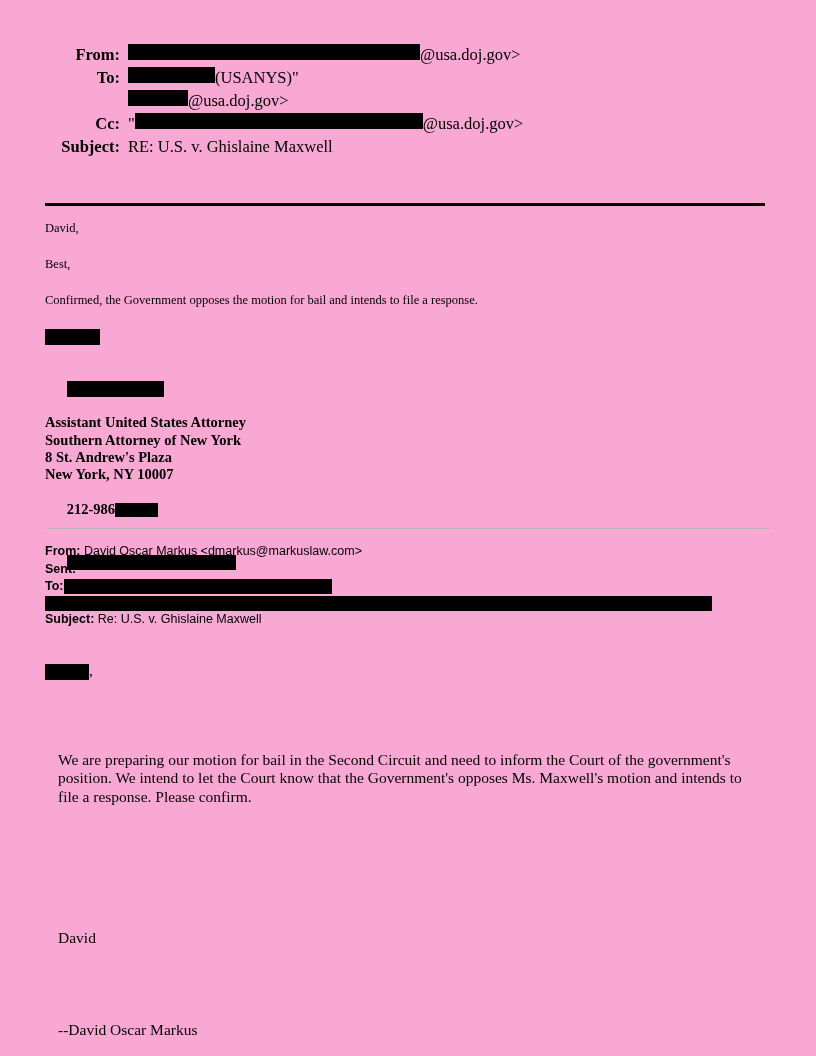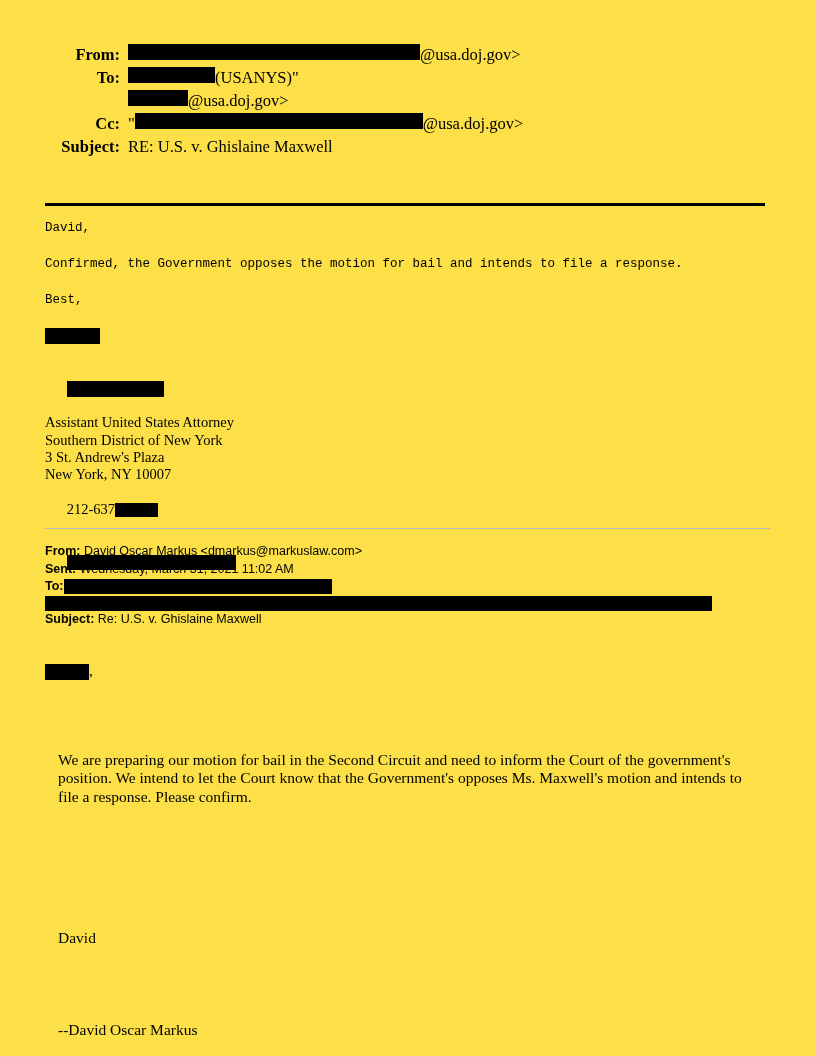--- a/index.html
+++ b/index.html
@@ -12,21 +12,21 @@
     height: 1056px;
     position: relative;
     font-family: "Liberation Serif", serif;
     color: #000000;
     overflow: hidden;
   }
   .page {
     position: relative;
     width: 816px;
     height: 1056px;
-    background: #fde047;
+    background: #f9a8d4;
   }
 
   
   .header {
     position: absolute;
     left: 45px;
     top: 44px;
     width: 725px;
   }
   .hdr-row {
@@ -68,36 +68,36 @@
     height: 3px;
     background: #000000;
   }
 
   
   .reply {
     position: absolute;
     left: 45px;
     top: 220px;
     width: 725px;
-    font-family: Liberation Mono, monospace;
+    font-family: Liberation Serif, serif;
     font-size: 12.5px;
     line-height: 17px;
   }
   .reply p { margin: 0 0 19px 0; }
 
   .sig {
     position: absolute;
     left: 45px;
     top: 362px;
     width: 725px;
     font-family: "Liberation Serif", serif;
     font-size: 14.5px;
     line-height: 17.3px;
   }
-  .sig div { white-space: pre; }
+  .sig div { white-space: pre; font-weight: bold; }
 
   
   .quote-rule {
     position: absolute;
     left: 45px;
     top: 528px;
     width: 725px;
     height: 1px;
     background: #b9b9b9;
   }
@@ -179,51 +179,51 @@
       </div>
     </div>
 
 
   </div>
 
   <div class="hdr-rule"></div>
 
   <div class="reply">
     <p>David,</p>
+    <p>Best,</p>
     <p>Confirmed, the Government opposes the motion for bail and intends to file a response.</p>
-    <p>Best,</p>
     <div>
       <span class="redact" style="width:55px;height:16px;"></span>
     </div>
   </div>
 
   <div class="sig">
     <div>
       <span class="redact" style="width:97px;height:16px;"></span>
     </div>
     <div>Assistant United States Attorney</div>
-    <div>Southern District of New York</div>
-    <div>3 St. Andrew's Plaza</div>
+    <div>Southern Attorney of New York</div>
+    <div>8 St. Andrew's Plaza</div>
     <div>New York, NY 10007</div>
     <div>
-      <span>212-637</span><span class="redact" style="width:43px;height:14px;"></span>
+      <span>212-986</span><span class="redact" style="width:43px;height:14px;"></span>
     </div>
     <div>
       <span class="redact" style="width:169px;height:15px;"></span>
     </div>
   </div>
 
   <div class="quote-rule"></div>
 
   <div class="qhdr">
     <div class="qhdr-row">
       <b>From:</b><span>&nbsp;</span><span>David Oscar Markus &lt;dmarkus@markuslaw.com&gt;</span>
     </div>
     <div class="qhdr-row">
-      <b>Sent:</b><span>&nbsp;</span><span>Wednesday, March 31, 2021 11:02 AM</span>
+      <b>Sent:</b><span>&nbsp;</span>
     </div>
     <div class="qhdr-row">
       <b>To:</b><span class="redact" style="width:268px;height:15px;"></span>
     </div>
     <div class="qhdr-row">
       <span class="redact" style="width:667px;height:15px;"></span>
     </div>
     <div class="qhdr-row">
       <b>Subject:</b><span>&nbsp;</span><span>Re: U.S. v. Ghislaine Maxwell</span>
     </div>

